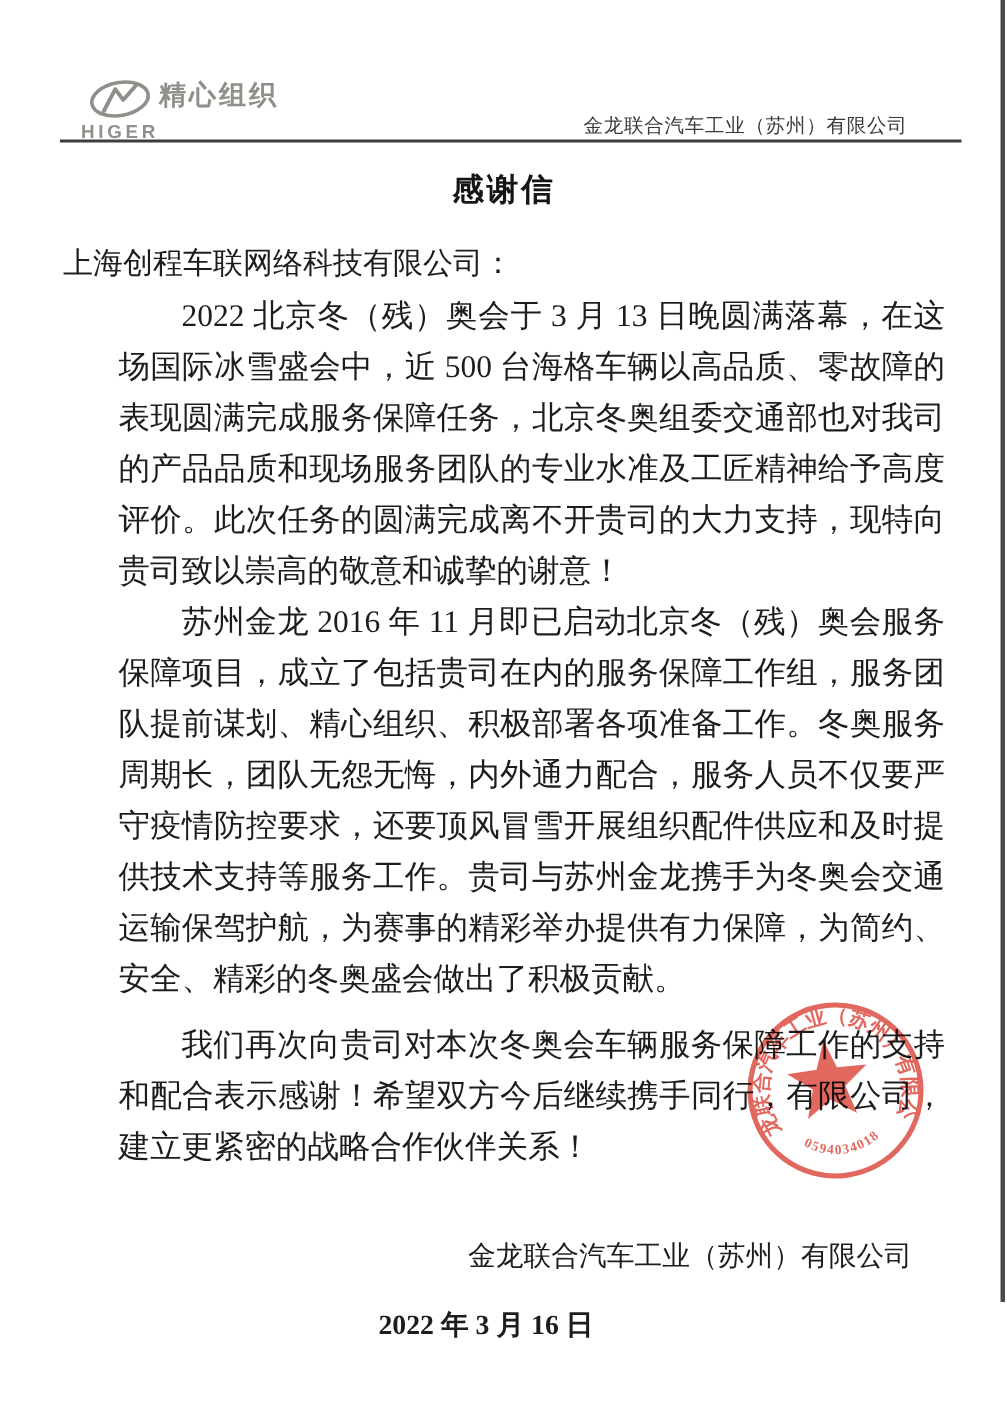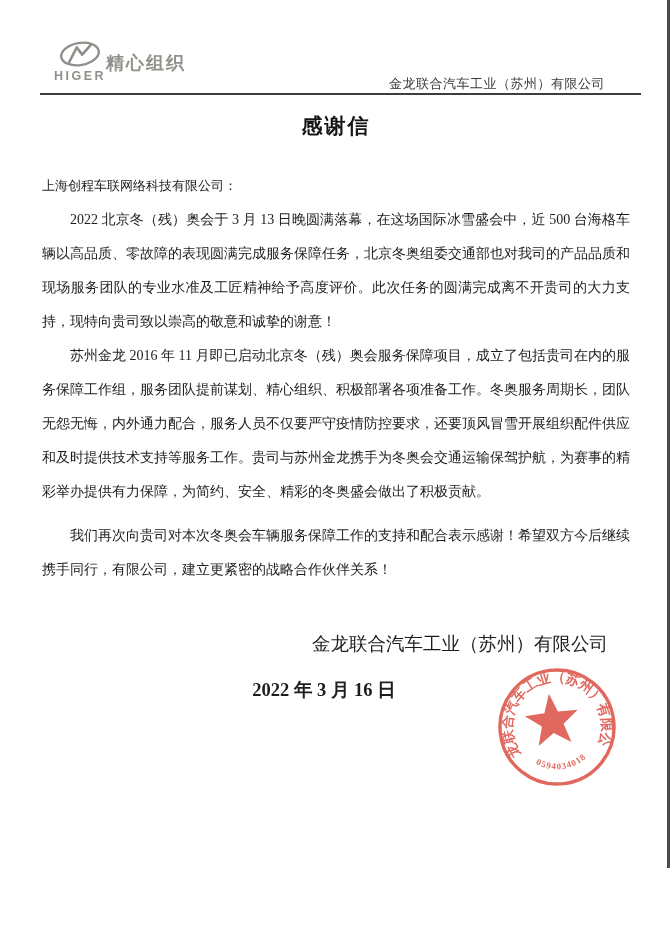--- a/index.html
+++ b/index.html
@@ -19,21 +19,21 @@
   .scan-edge {
     position: absolute;
     left: 667px; top: 0;
     width: 3px; height: 868px;
     background: #4a4a4a;
   }
 
   
   .logo-block {
     position: absolute;
-    left: 54px; top: 40px;
+    left: 54px; top: 52px;
     width: 52px;
     text-align: right;
   }
   .logo-mark { display: block; margin: 0 auto; }
   .logo-brand {
     font-family: "Liberation Sans", "DejaVu Sans", sans-serif;
     font-size: 12.5px;
     font-weight: bold;
     letter-spacing: 2.5px;
     color: #90908a;
@@ -65,29 +65,30 @@
   
   .letter-title {
     text-align: center;
     font-size: 21px;
     font-weight: bold;
     letter-spacing: 2px;
     line-height: 36px;
     color: #151515;
   }
   .salutation {
-    margin-top: 25px;
-    font-size: 13px;
+    margin-top: 15px;
+    font-size: 20px;
     line-height: 34px;
   }
   .body-para {
-    font-size: 14px;
+    font-size: 21px;
     line-height: 34px;
     text-indent: 2em;
     text-align: justify;
+    margin-left: 37px;
   }
   .body-para.spaced { margin-top: 10px; }
 
   .signature-company {
     margin-top: 40px;
     font-size: 18.5px;
     line-height: 34px;
     text-align: right;
     padding-right: 22px;
     position: relative;

